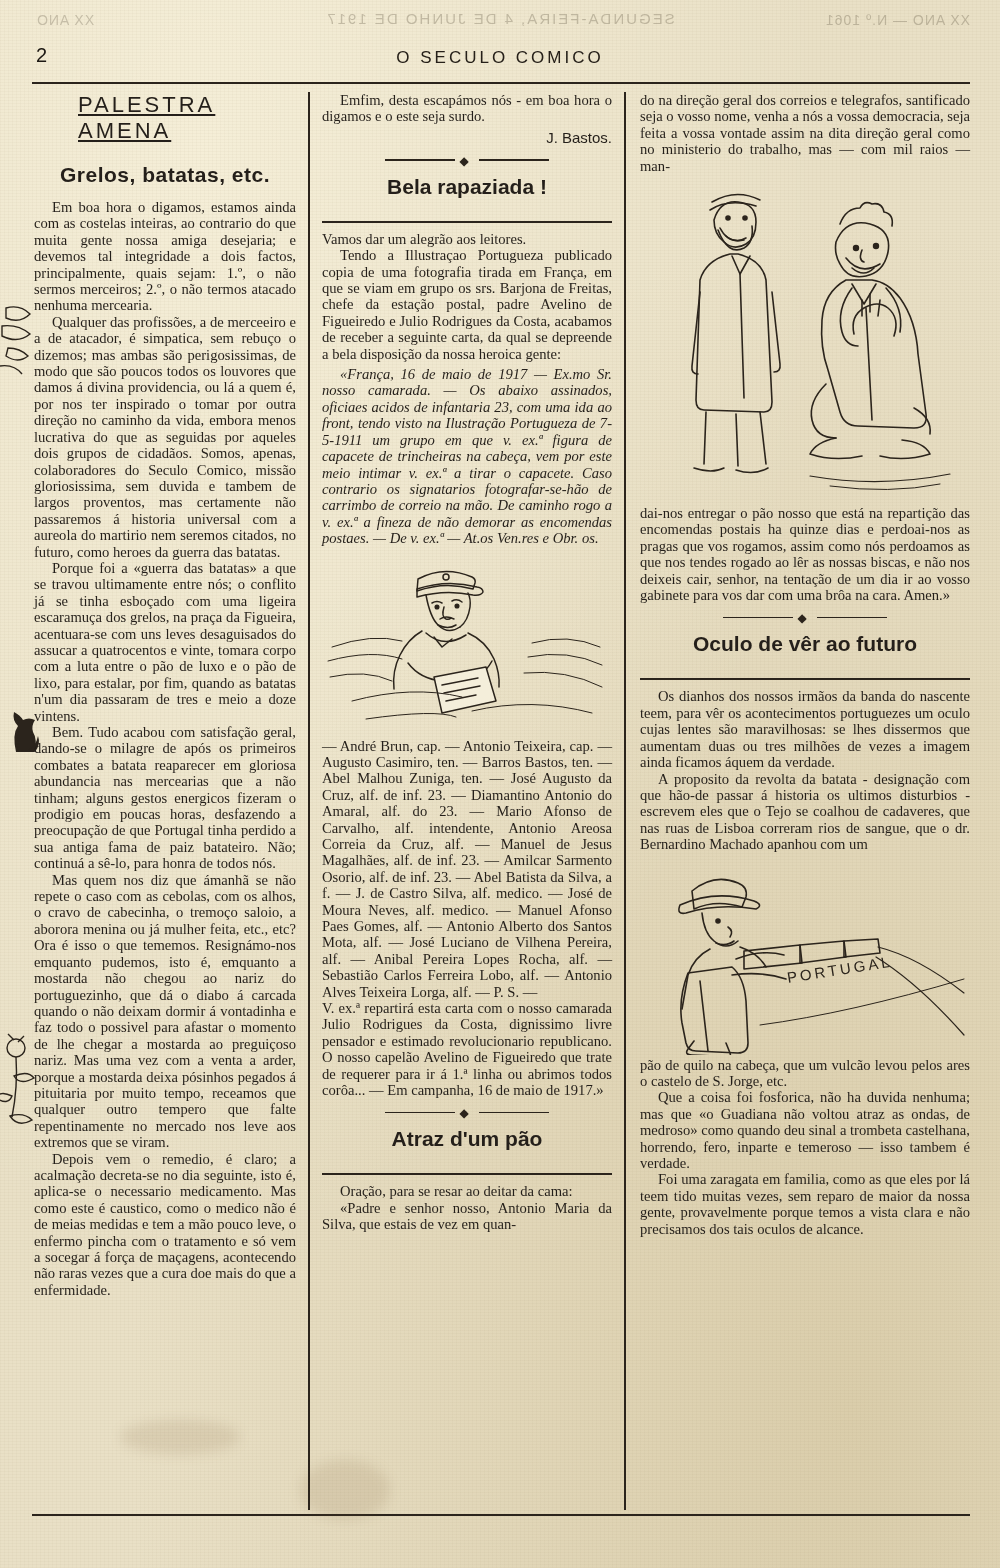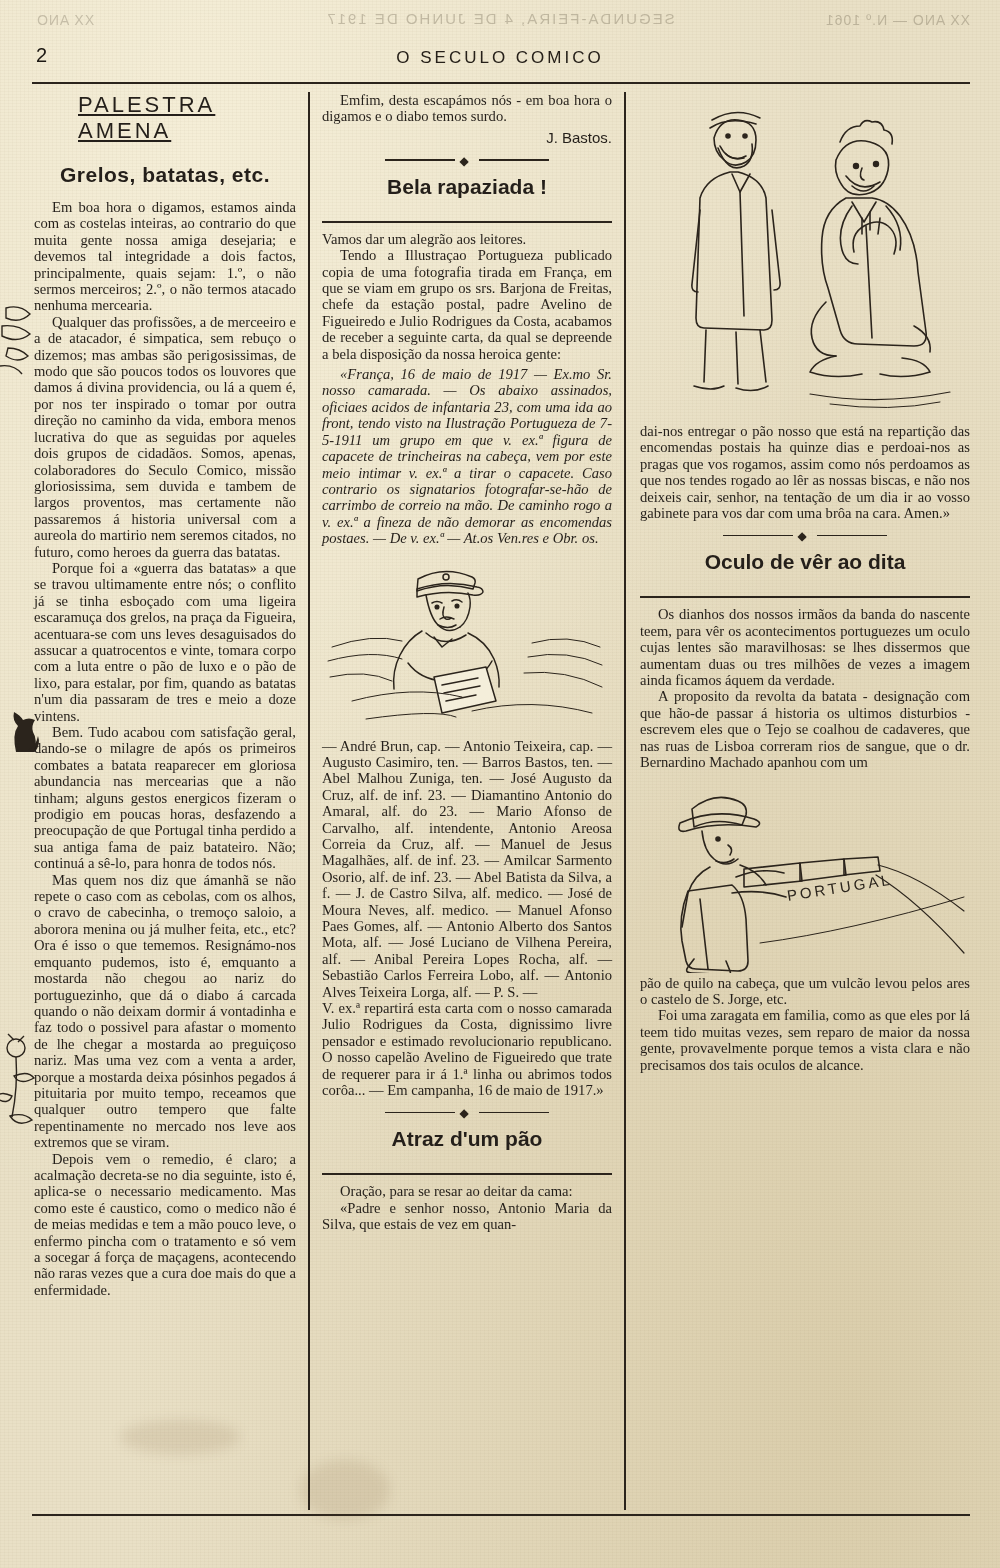--- a/index.html
+++ b/index.html
@@ -172,21 +172,21 @@
       <p>Qualquer das profissões, a de merceeiro e a de atacador, é simpatica, sem rebuço o dizemos; mas ambas são perigosissimas, de modo que são poucos todos os louvores que damos á divina providencia, ou lá a quem é, por nos ter inspirado o tomar por outra direção no caminho da vida, embora menos lucrativa do que as seguidas por aqueles dois grupos de cidadãos. Somos, apenas, colaboradores do Seculo Comico, missão gloriosissima, sem duvida e tambem de largos proventos, mas certamente não passaremos á historia universal com a aureola do martirio nem seremos citados, no futuro, como heroes da guerra das batatas.</p>
       <p>Porque foi a «guerra das batatas» a que se travou ultimamente entre nós; o conflito já se tinha esboçado com uma ligeira escaramuça dos grelos, na praça da Figueira, acentuara-se com uns leves desaguisados do assucar a quatrocentos e vinte, tomara corpo com a luta entre o pão de luxo e o pão de lixo, para estalar, por fim, quando as batatas n'um dia passaram de tres e meio a doze vintens.</p>
       <p>Bem. Tudo acabou com satisfação geral, dando-se o milagre de após os primeiros combates a batata reaparecer em gloriosa abundancia nas mercearias que a não tinham; alguns gestos energicos fizeram o prodigio em poucas horas, desfazendo a preocupação de que Portugal tinha perdido a sua antiga fama de paiz batateiro. Não; continuá a sê-lo, para honra de todos nós.</p>
       <p>Mas quem nos diz que ámanhã se não repete o caso com as cebolas, com os alhos, o cravo de cabecinha, o tremoço saloio, a aborora menina ou já mulher feita, etc., etc? Ora é isso o que tememos. Resignámo-nos emquanto pudemos, isto é, emquanto a mostarda não chegou ao nariz do portuguezinho, que dá o diabo á carcada quando o não deixam dormir á vontadinha e faz todo o possivel para afastar o momento de lhe chegar a mostarda ao preguiçoso nariz. Mas uma vez com a venta a arder, porque a mostarda deixa pósinhos pegados á pituitaria por muito tempo, receamos que qualquer outro tempero que falte repentinamente no mercado nos leve aos extremos que se viram.</p>
       <p>Depois vem o remedio, é claro; a acalmação decreta-se no dia seguinte, isto é, aplica-se o necessario medicamento. Mas como este é caustico, como o medico não é de meias medidas e tem a mão pouco leve, o enfermo pincha com o tratamento e só vem a socegar á força de maçagens, acontecendo não raras vezes que a cura doe mais do que a enfermidade.</p>
     </div>
 
     <div class="vrule"></div>
 
     <div class="col col-2">
-      <p>Emfim, desta escapámos nós - em boa hora o digamos e o diabo temos surdo.</p>
+      <p>Emfim, desta escapámos nós - em boa hora o digamos e o este seja surdo.</p>
       <div class="sign">J. Bastos.</div>
 
       <div class="orn">
         <span class="bar"></span>◆<span class="bar"></span>
       </div>
 
       <div class="headline u">Bela rapaziada !</div>
 
       <p class="noind" style="margin-top:8px;">Vamos dar um alegrão aos leitores.</p>
       <p>Tendo a Illustraçao Portugueza publicado copia de uma fotografia tirada em França, em que se viam em grupo os srs. Barjona de Freitas, chefe da estação postal, padre Avelino de Figueiredo e Julio Rodrigues da Costa, acabamos de receber a seguinte carta, da qual se depreende a bela disposição da nossa heroica gente:</p>
@@ -241,20 +241,21 @@
       </div>
 
       <div class="headline u">Atraz d'um pão</div>
       <p style="margin-top:8px;">Oração, para se resar ao deitar da cama:</p>
       <p>«Padre e senhor nosso, Antonio Maria da Silva, que estais de vez em quan-</p>
     </div>
 
     <div class="vrule"></div>
 
     <div class="col col-3">
+      <p class="noind">do na direção geral dos correios e telegrafos, santificado seja o vosso nome, venha a nós a vossa democracia, seja feita a vossa vontade assim na dita direção geral como no ministerio do trabalho, mas — com mil raios — man-</p>
 
       <svg width="330" height="325" viewBox="0 0 330 325" style="margin:2px 0 4px 0;">
         <g fill="none" stroke="#2b241c" stroke-width="1.6" stroke-linecap="round" stroke-linejoin="round">
 
           <path d="M74 44 q6 -20 24 -18 q18 2 18 20 q0 16 -10 22 q-12 7 -22 -2 q-10 -8 -10 -22z"></path>
           <path d="M70 34 q18 -12 46 -4"></path>
           <circle cx="88" cy="42" r="2" fill="#2b241c"></circle>
           <circle cx="105" cy="42" r="2" fill="#2b241c"></circle>
           <path d="M80 52 q8 16 24 12"></path>
           <path d="M86 60 q10 8 20 2"></path>
@@ -298,21 +299,21 @@
           <path d="M190 310 q60 8 110 -2" stroke-width="1"></path>
         </g>
       </svg>
 
       <p class="noind">dai-nos entregar o pão nosso que está na repartição das encomendas postais ha quinze dias e perdoai-nos as pragas que vos rogamos, assim como nós perdoamos as que nos tendes rogado ao lêr as nossas biscas, e não nos deixeis cair, senhor, na tentação de um dia ir ao vosso gabinete para vos dar com uma brôa na cara. Amen.»</p>
 
       <div class="orn">
         <span class="bar"></span>◆<span class="bar"></span>
       </div>
 
-      <div class="headline u">Oculo de vêr ao dita</div>
+      <div class="headline u">Oculo de vêr ao futuro</div>
 
       <p style="margin-top:8px;">Os dianhos dos nossos irmãos da banda do nascente teem, para vêr os acontecimentos portuguezes um oculo cujas lentes são maravilhosas: se lhes dissermos que aumentam duas ou tres milhões de vezes a imagem ainda ficamos áquem da verdade.</p>
       <p>A proposito da revolta da batata - designação com que hão-de passar á historia os ultimos disturbios - escrevem eles que o Tejo se coalhou de cadaveres, que nas ruas de Lisboa correram rios de sangue, que o dr. Bernardino Machado apanhou com um</p>
 
       <svg width="328" height="200" viewBox="0 0 328 200" style="margin:2px 0 2px 0;">
         <g fill="none" stroke="#2b241c" stroke-width="1.6" stroke-linecap="round" stroke-linejoin="round">
 
           <path d="M52 36 q22 -18 46 -8 q10 4 8 14 l-4 10 q-26 -8 -48 2z"></path>
           <path d="M40 50 q36 -16 74 -4 q10 4 2 8 q-38 -6 -70 4 q-10 2 -6 -8z"></path>
 
@@ -337,17 +338,18 @@
           <path d="M54 186 l-6 8 q-4 6 4 6 l22 1 M86 188 l4 10 q2 6 -6 6 l-16 0"></path>
 
           <path d="M238 92 q40 10 86 46" stroke-width="1.2"></path>
           <path d="M236 102 q42 26 88 78" stroke-width="1.2"></path>
           <path d="M120 170 q90 -12 204 -46" stroke-width="1"></path>
         </g>
         <text x="148" y="128" font-family="Liberation Sans, sans-serif" font-size="15" letter-spacing="3" fill="#2b241c" transform="rotate(-9 148 128)">PORTUGAL</text>
       </svg>
 
       <p class="noind">pão de quilo na cabeça, que um vulcão levou pelos ares o castelo de S. Jorge, etc.</p>
+      <p>Que a coisa foi fosforica, não ha duvida nenhuma; mas que «o Guadiana não voltou atraz as ondas, de medroso» como quando deu sinal a trombeta castelhana, horrendo, fero, inparte e temeroso — isso tambem é verdade.</p>
       <p>Foi uma zaragata em familia, como as que eles por lá teem tido muitas vezes, sem reparo de maior da nossa gente, provavelmente porque temos a vista clara e não precisamos dos tais oculos de alcance.</p>
     </div>
 
   </div>
 </div>
 
 </body></html>

